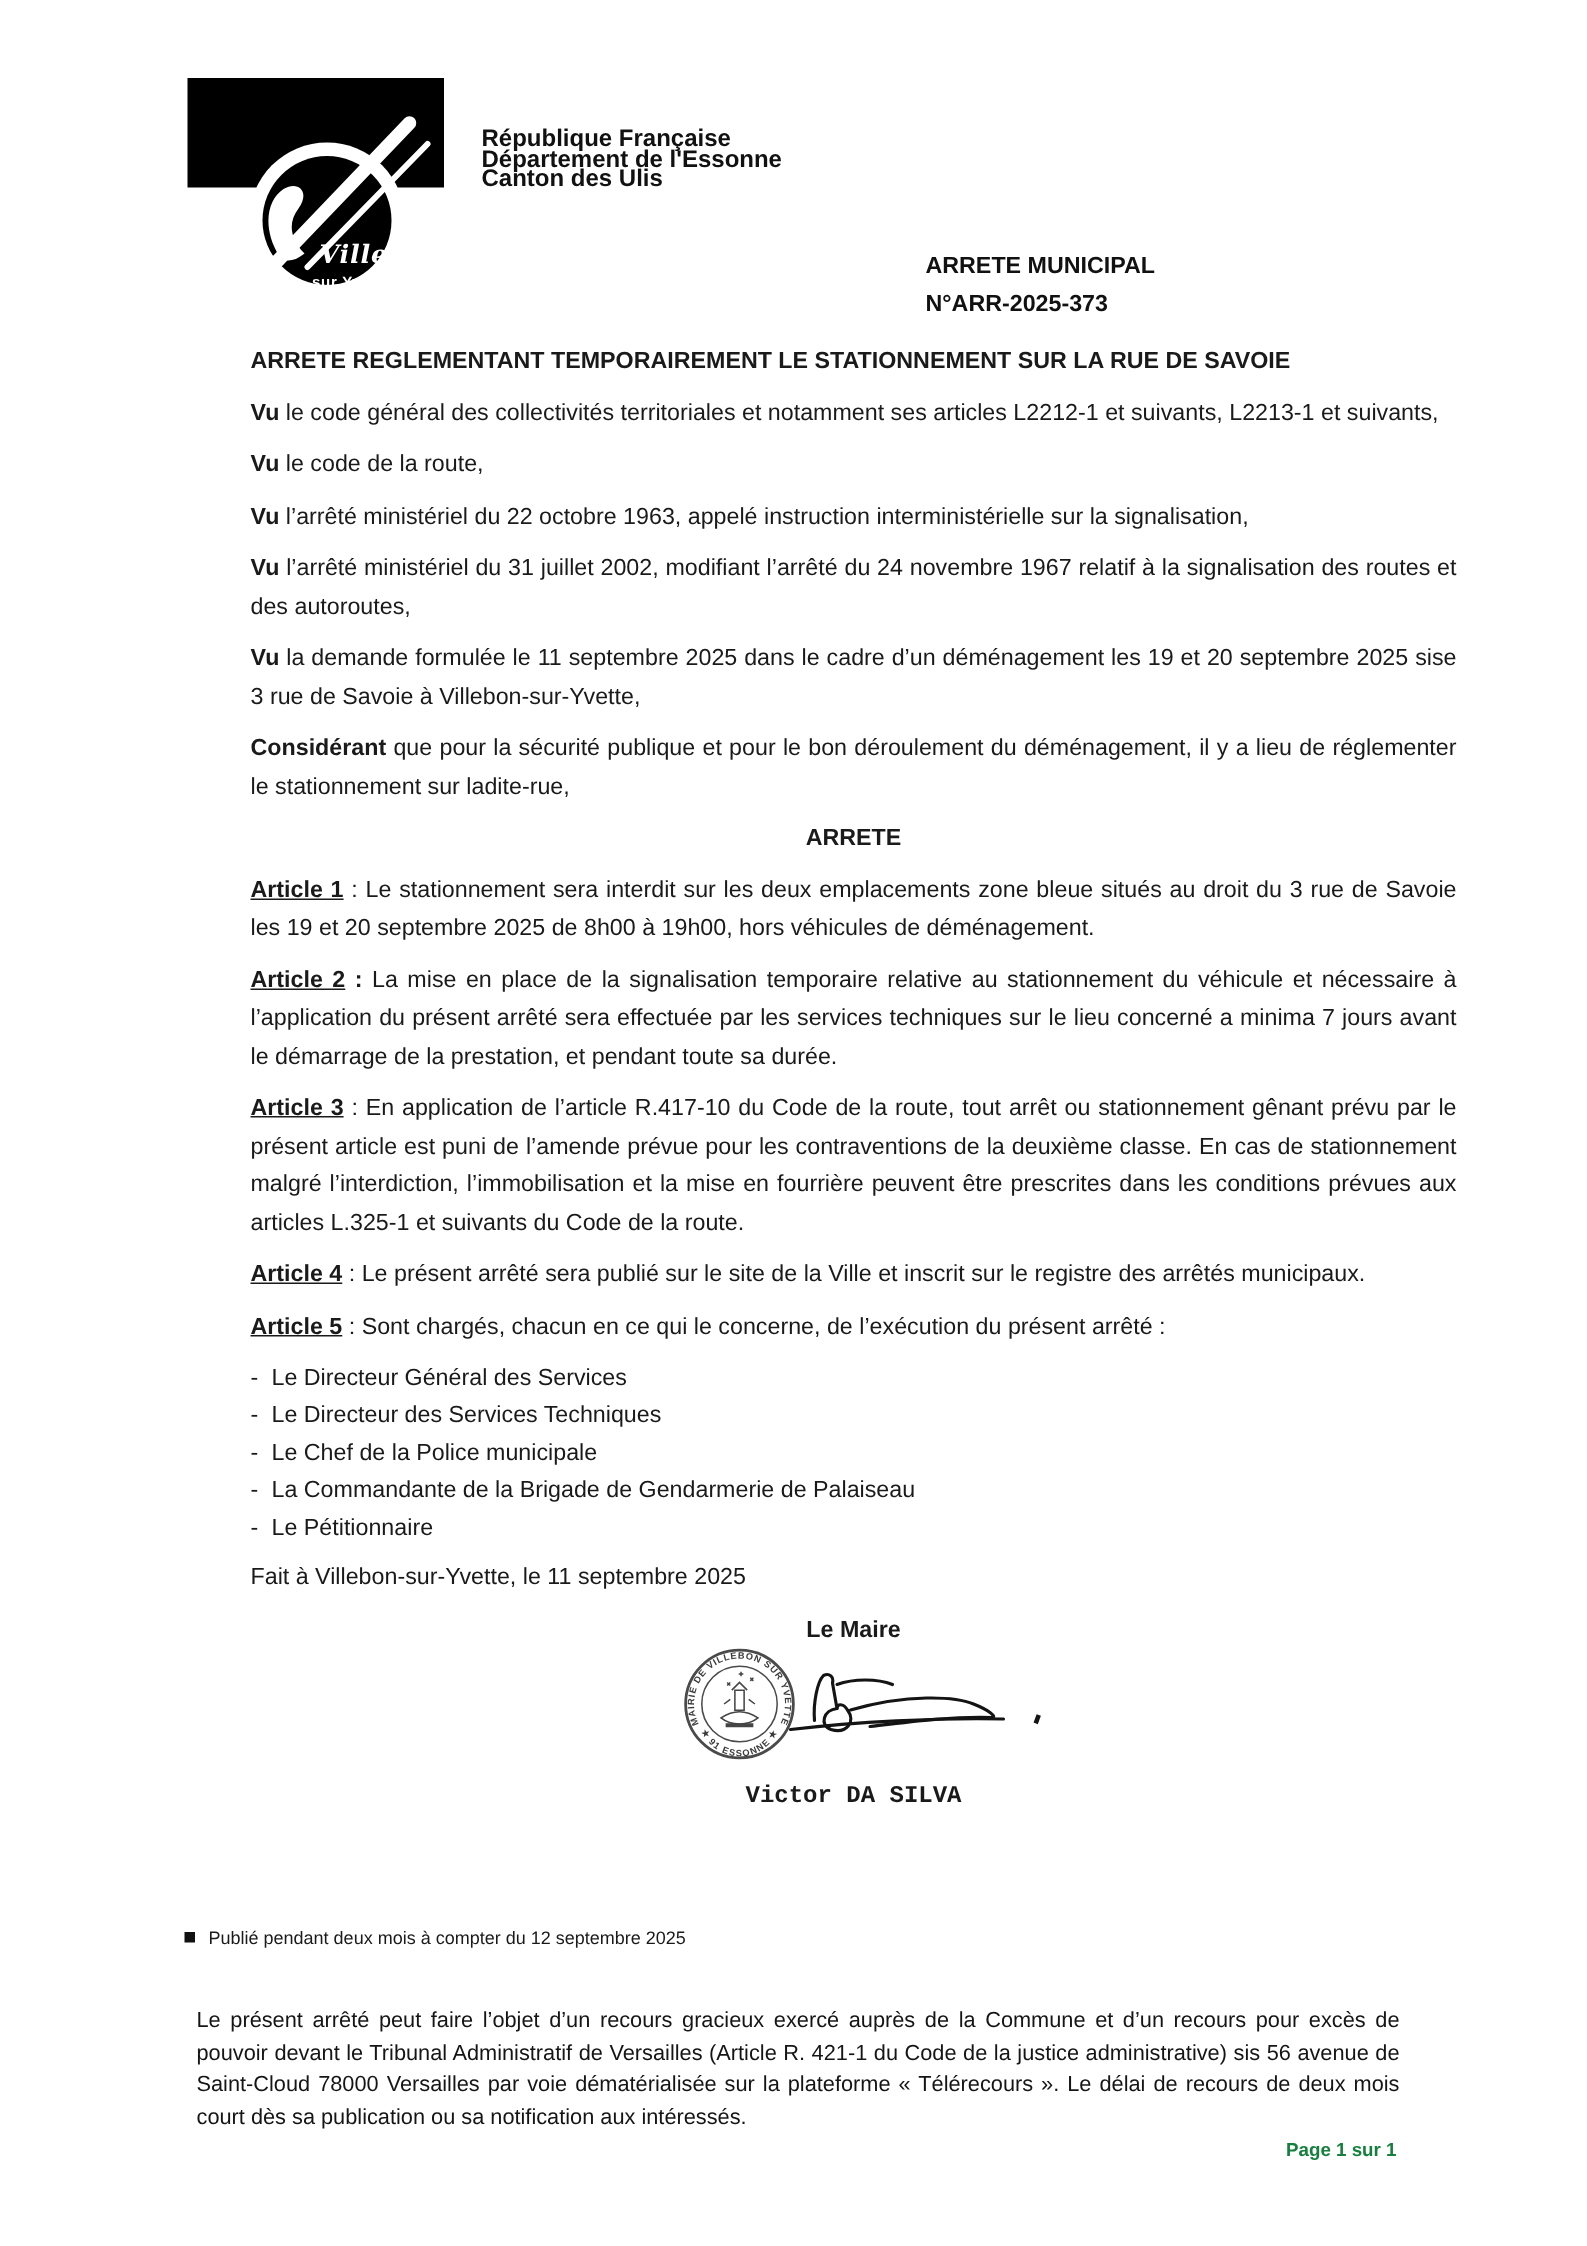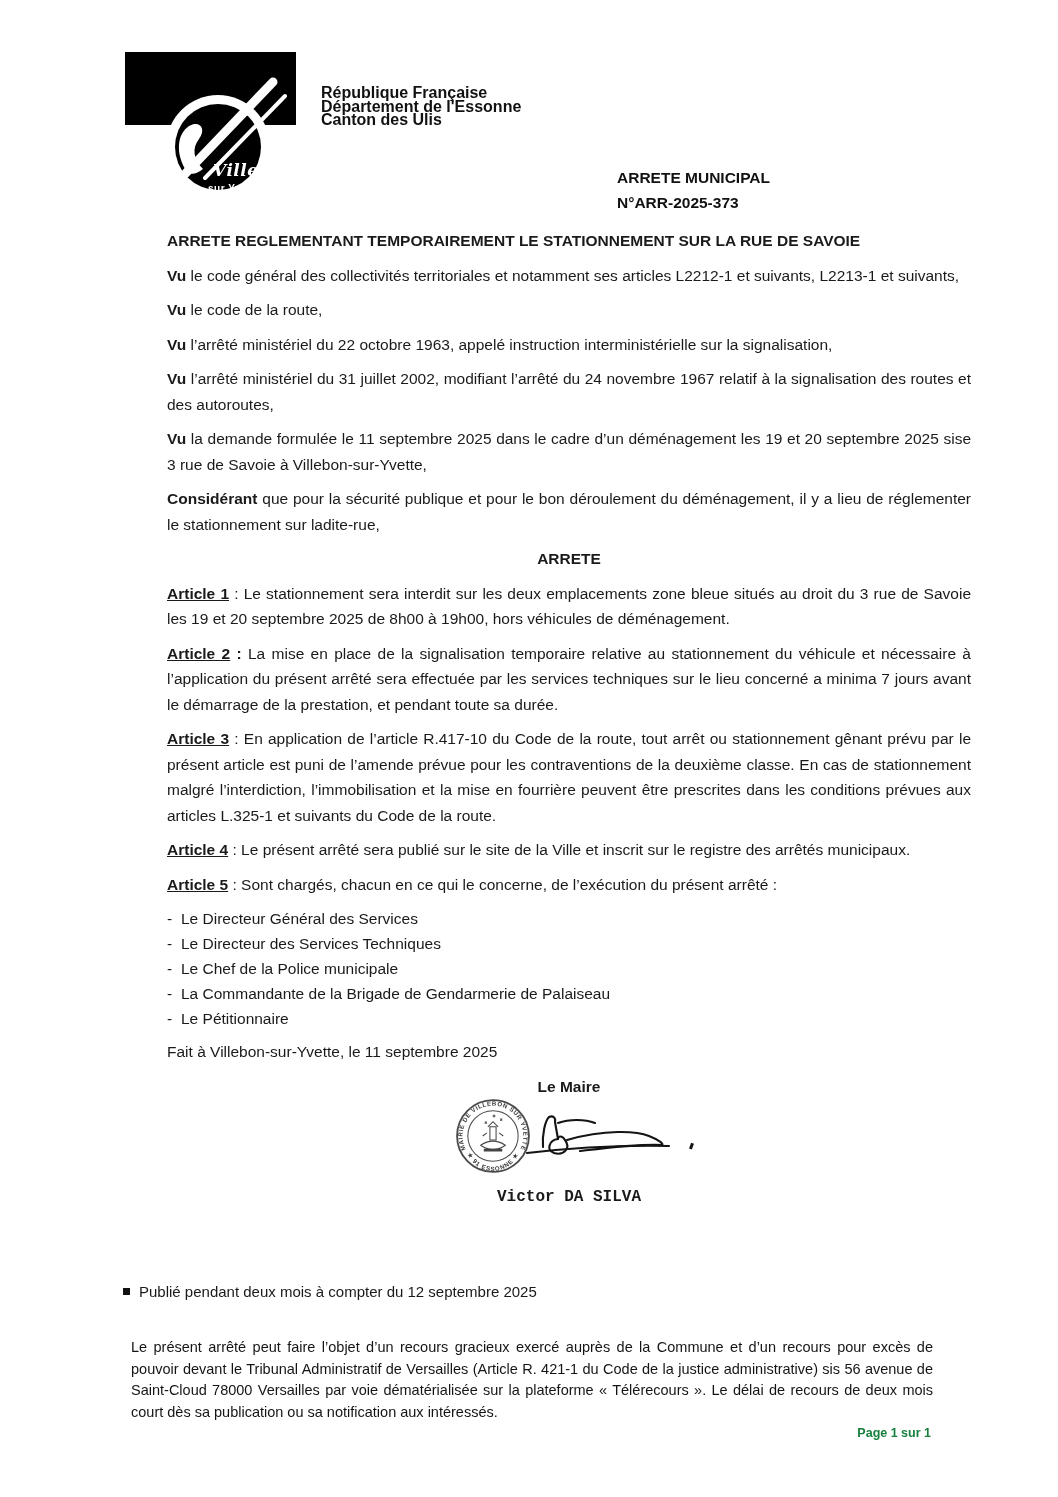--- a/index.html
+++ b/index.html
@@ -28,21 +28,21 @@
   .li{display:flex;font-size:15.5px;line-height:25px;}
   .dash{width:14px;flex:0 0 14px;text-align:left;}
   .fait{text-align:left;}
   .lemaire{margin:8px 0 0 0;text-align:center;font-weight:bold;font-size:15.5px;line-height:25.5px;}
   .seal-sig{position:relative;height:86px;}
   .seal{position:absolute;left:287px;top:-2px;}
   .signature{position:absolute;left:358px;top:14px;}
   .sig-tick{position:absolute;left:523px;top:44px;width:2.5px;height:6px;background:#141414;transform:rotate(20deg);}
   .signatory{margin:0;text-align:center;font-weight:bold;font-size:16px;line-height:25px;font-family:Liberation Mono, monospace;}
   
-  .pub-line{position:absolute;left:123px;top:1280px;display:flex;align-items:flex-start;font-size:15px;line-height:24px;}
+  .pub-line{position:absolute;left:123px;top:1280px;display:flex;align-items:flex-start;font-size:12px;line-height:24px;}
   .sqbullet{width:7px;height:7px;background:#111;margin:8px 9px 0 0;flex:0 0 7px;}
   .recourse{position:absolute;left:131px;top:1337px;width:802px;font-size:14.5px;line-height:21.5px;
             text-align:justify;color:#151515;}
   .pagenum{position:absolute;right:127px;top:1426px;font-size:12.5px;font-weight:bold;color:#15803d;}
 </style>
 </head>
 <body>
 
 <div class="page">
 

